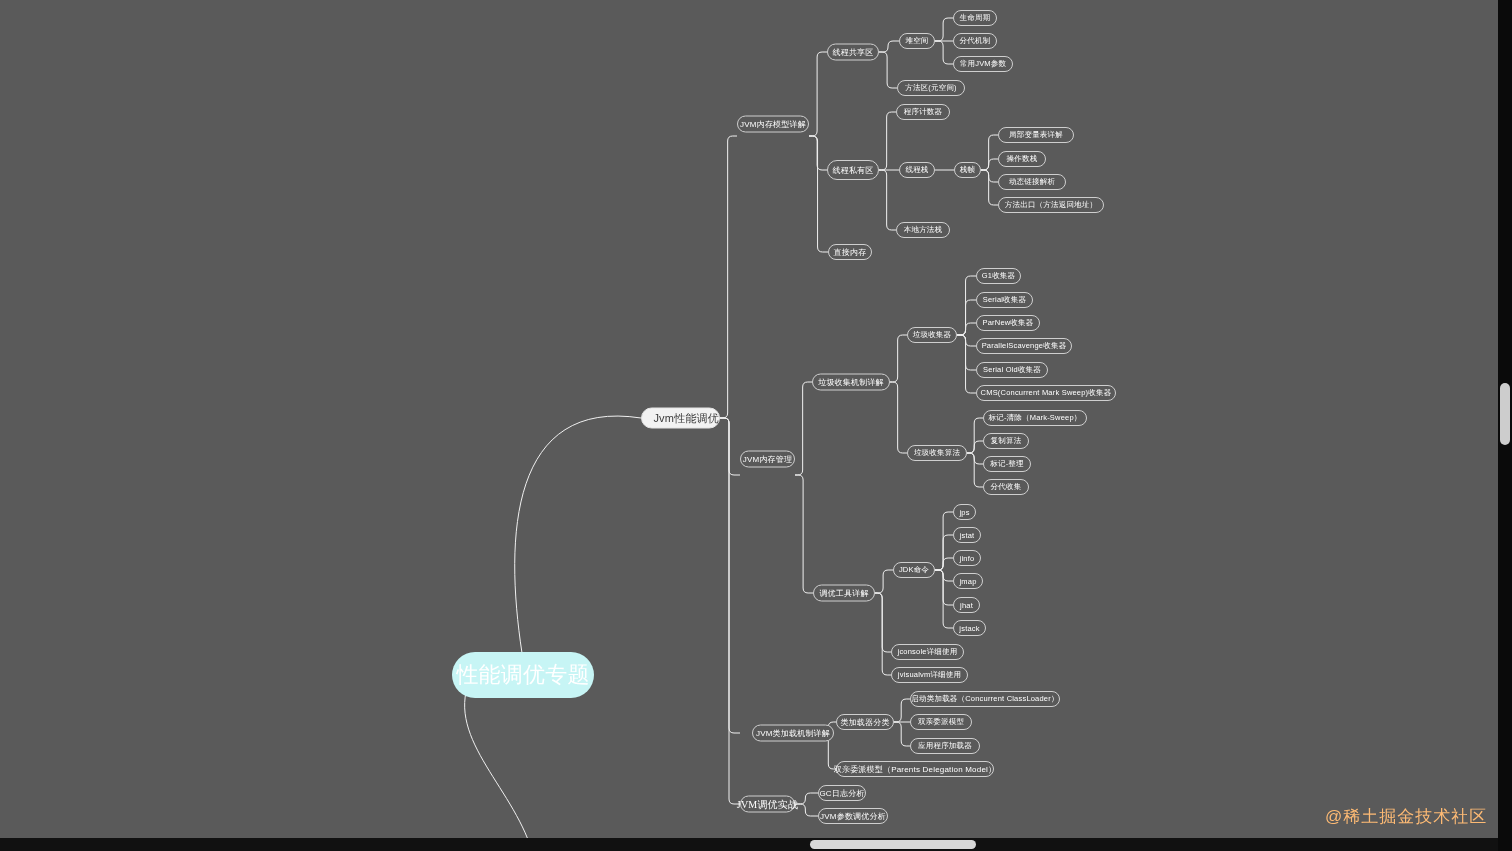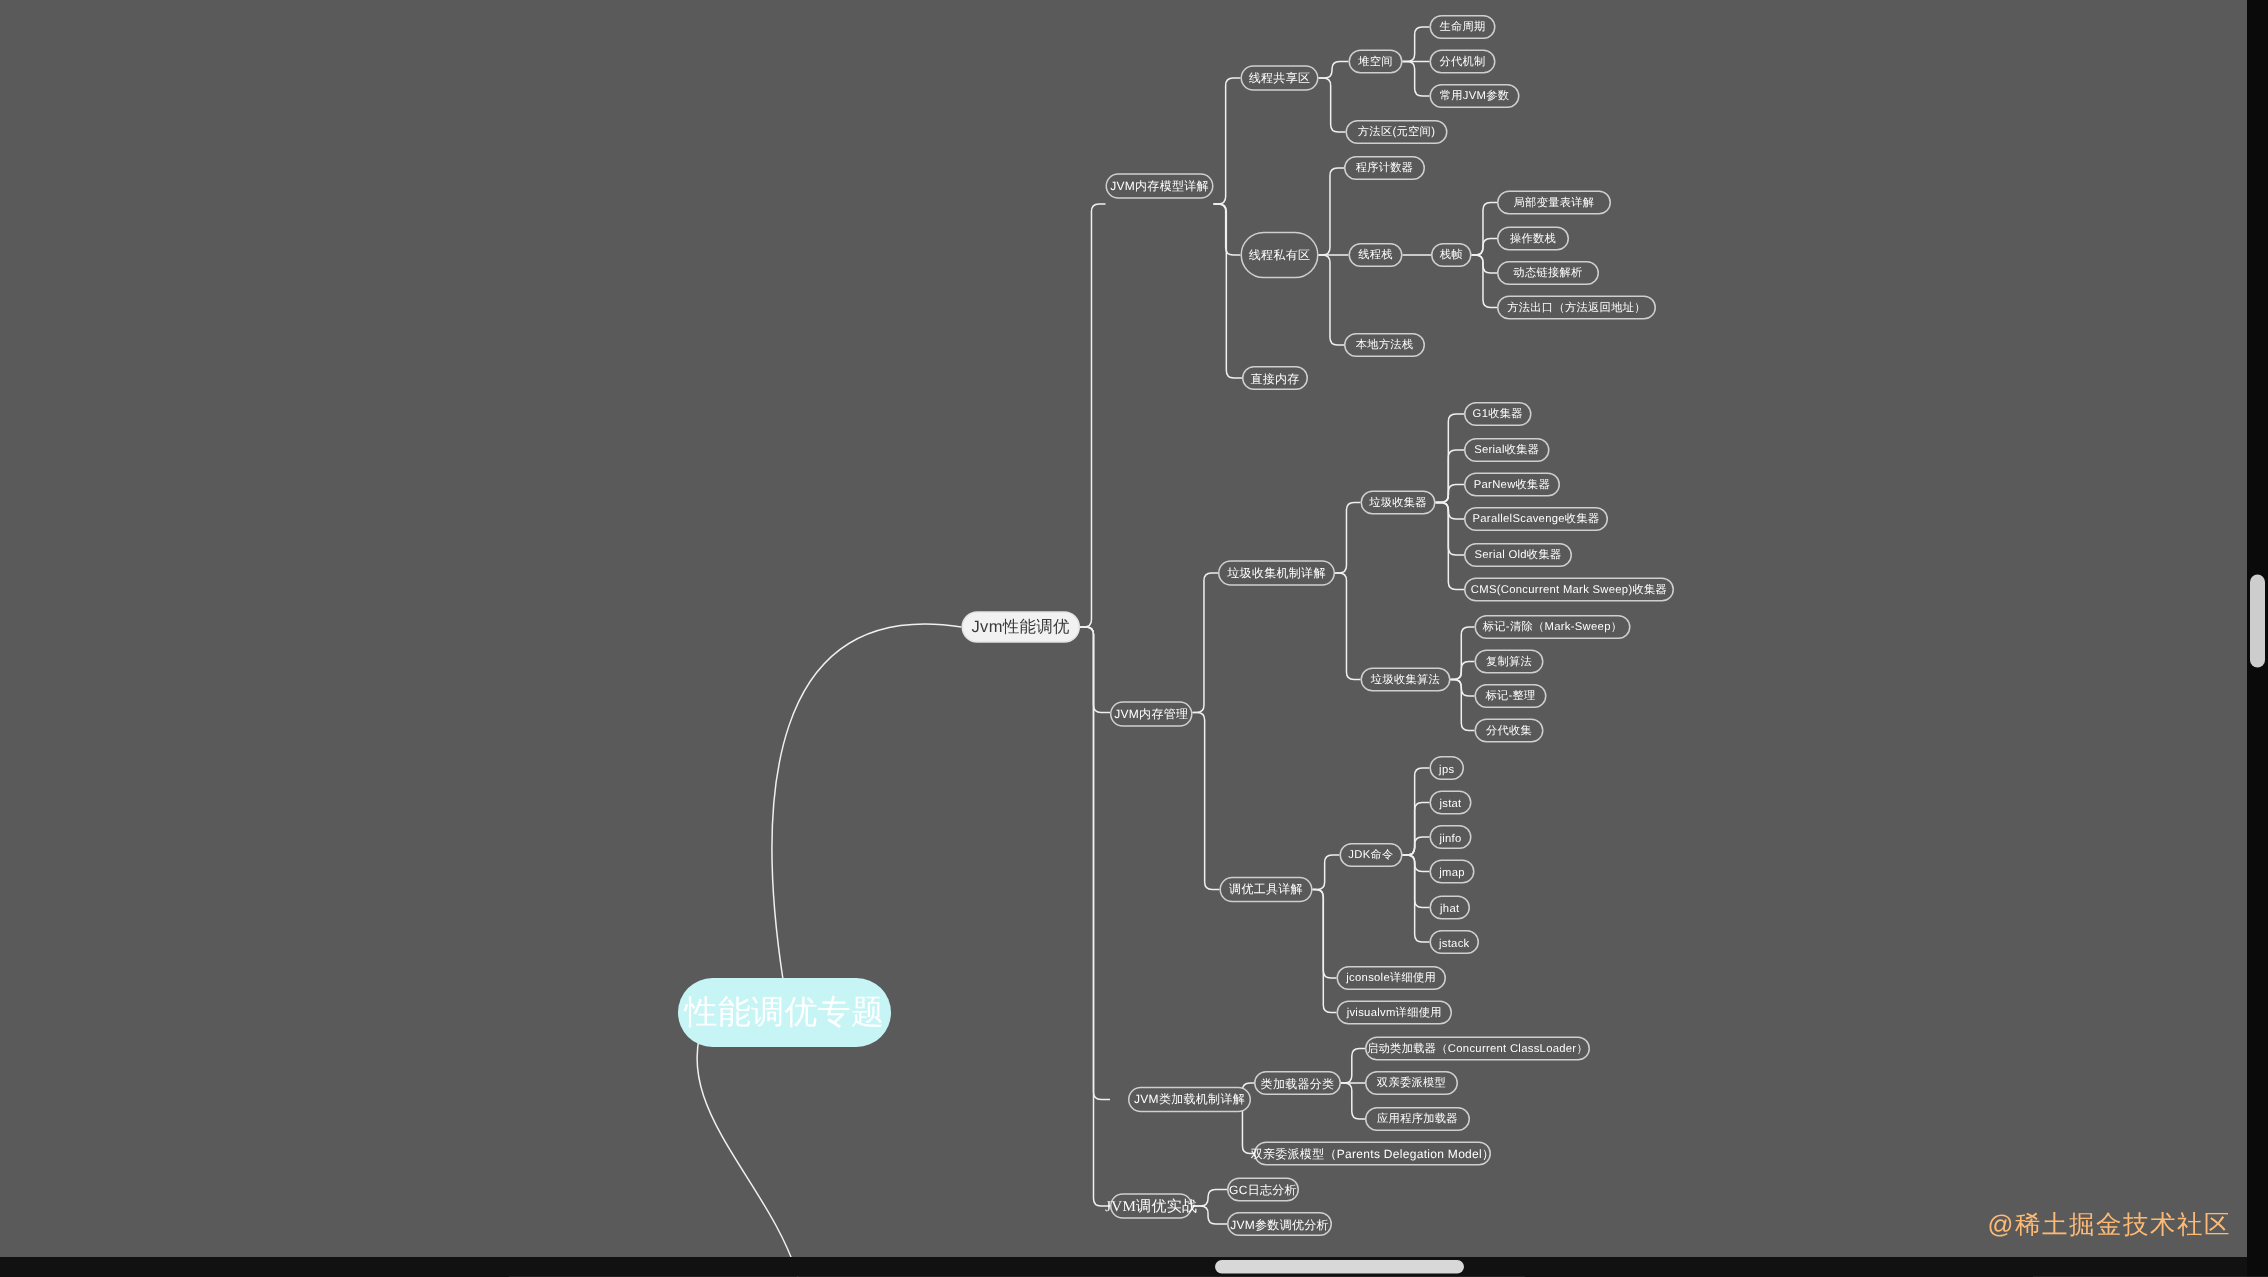--- a/index.html
+++ b/index.html
@@ -44,20 +44,21 @@
     border: none;
     color: #ffffff;
     border-radius: 26px;
     font-weight: 400;
     box-shadow: 0 0 0 0 transparent;
   }
   .node.level1 {
     background: #f2f2f2;
     border: 1px solid #e4e4e4;
     color: #3a3a3a;
+    justify-content: flex-end;
   }
   .watermark {
     position: absolute;
     color: #fdba74;
     font-size: 17px;
     letter-spacing: 1px;
     user-select: none;
   }
   .scrollbar-v-track {
     position: absolute;
@@ -177,21 +178,21 @@
       </div>
       <div class="node level5" style="left: 953px; top: 41px; width: 44px; height: 16px; font-size: 7.5px;">
         <span>分代机制</span>
       </div>
       <div class="node level5" style="left: 953px; top: 64px; width: 60px; height: 16px; font-size: 7.5px;">
         <span>常用JVM参数</span>
       </div>
       <div class="node level4" style="left: 897px; top: 88px; width: 68px; height: 16px; font-size: 7.5px;">
         <span>方法区(元空间)</span>
       </div>
-      <div class="node level3" style="left: 827px; top: 170px; width: 52px; height: 31px; font-size: 8px;">
+      <div class="node level3" style="left: 827px; top: 170px; width: 52px; height: 20px; font-size: 8px;">
         <span>线程私有区</span>
       </div>
       <div class="node level4" style="left: 896px; top: 112px; width: 54px; height: 16px; font-size: 7.5px;">
         <span>程序计数器</span>
       </div>
       <div class="node level4" style="left: 899px; top: 170px; width: 36px; height: 16px; font-size: 7.5px;">
         <span>线程栈</span>
       </div>
       <div class="node level5" style="left: 954px; top: 170px; width: 27px; height: 16px; font-size: 7.5px;">
         <span>栈帧</span>
@@ -207,21 +208,21 @@
       </div>
       <div class="node level6" style="left: 998px; top: 205px; width: 106px; height: 16px; font-size: 7.5px;">
         <span>方法出口（方法返回地址）</span>
       </div>
       <div class="node level4" style="left: 896px; top: 230px; width: 54px; height: 16px; font-size: 7.5px;">
         <span>本地方法栈</span>
       </div>
       <div class="node level3" style="left: 828px; top: 252px; width: 44px; height: 16px; font-size: 8px;">
         <span>直接内存</span>
       </div>
-      <div class="node level2" style="left: 740px; top: 476px; width: 55px; height: 17px; font-size: 8px;">
+      <div class="node level2" style="left: 740px; top: 459px; width: 55px; height: 17px; font-size: 8px;">
         <span>JVM内存管理</span>
       </div>
       <div class="node level3" style="left: 812px; top: 382px; width: 78px; height: 17px; font-size: 8px;">
         <span>垃圾收集机制详解</span>
       </div>
       <div class="node level4" style="left: 907px; top: 335px; width: 50px; height: 16px; font-size: 7.5px;">
         <span>垃圾收集器</span>
       </div>
       <div class="node level5" style="left: 976px; top: 276px; width: 45px; height: 16px; font-size: 7.5px;">
         <span>G1收集器</span>

